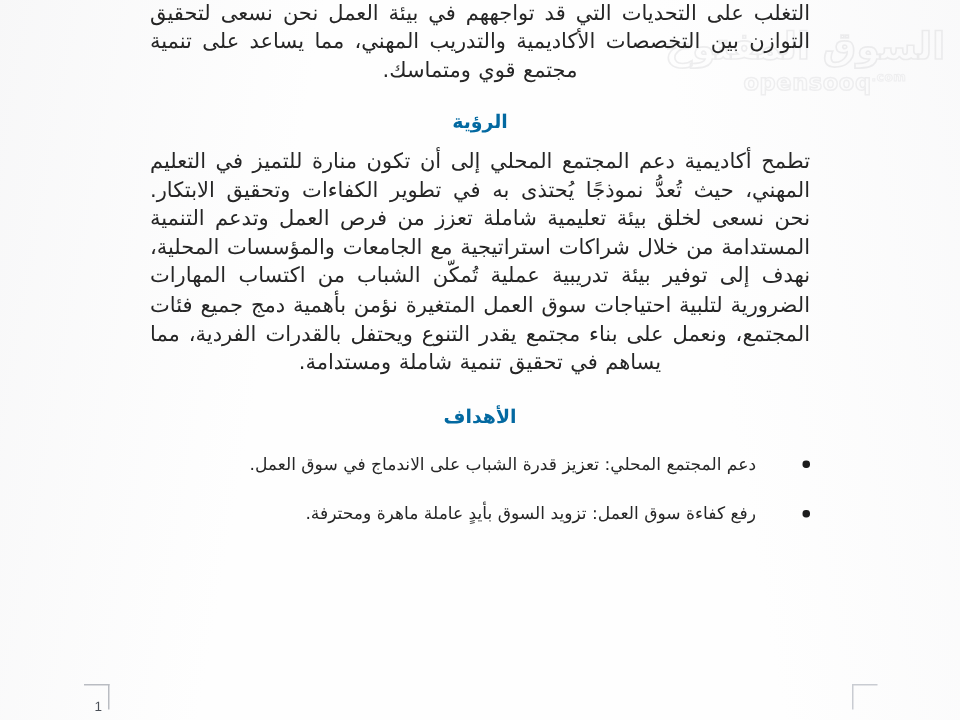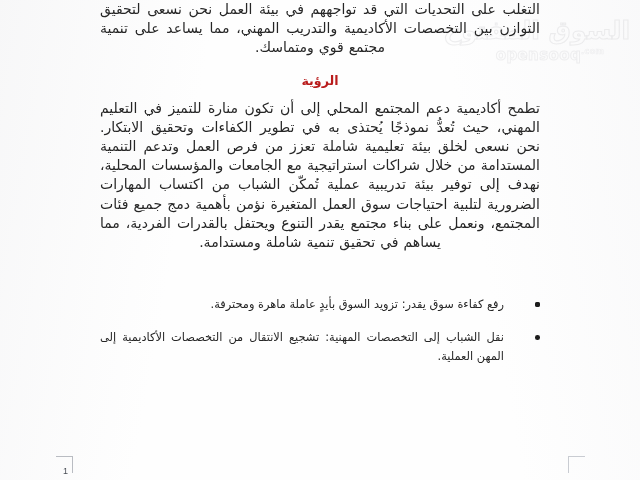--- a/index.html
+++ b/index.html
@@ -91,21 +91,21 @@
     color: #262626;
     margin: 0;
     text-align: justify;
     text-align-last: center;
     word-spacing: 0.5px;
   }
 
   .heading {
     font-size: 12.6px;
     font-weight: 700;
-    color: #b91c1c;
+    color: #0369a1;
     margin: 0;
     text-align: right;
     line-height: 19px;
   }
 
   .spacer-sm { height: 9px; }
   .spacer-md { height: 13px; }
   .spacer-lg { height: 16px; }
 
   
@@ -184,34 +184,32 @@
     <div class="spacer-md"></div>
 
     <h2 class="heading">الرؤية</h2>
 
     <div class="spacer-sm"></div>
 
     <p class="para">تطمح أكاديمية دعم المجتمع المحلي إلى أن تكون منارة للتميز في التعليم المهني، حيث تُعدُّ نموذجًا يُحتذى به في تطوير الكفاءات وتحقيق الابتكار. نحن نسعى لخلق بيئة تعليمية شاملة تعزز من فرص العمل وتدعم التنمية المستدامة من خلال شراكات استراتيجية مع الجامعات والمؤسسات المحلية، نهدف إلى توفير بيئة تدريبية عملية تُمكّن الشباب من اكتساب المهارات الضرورية لتلبية احتياجات سوق العمل المتغيرة نؤمن بأهمية دمج جميع فئات المجتمع، ونعمل على بناء مجتمع يقدر التنوع ويحتفل بالقدرات الفردية، مما يساهم في تحقيق تنمية شاملة ومستدامة.</p>
 
     <div class="spacer-lg"></div>
 
+    <h2 class="heading">الأهداف</h2>
 
     <div class="spacer-md"></div>
 
     <ul id="objectives">
       <li>
         <span class="dot"></span>
+        <span>دعم المجتمع المحلي: تعزيز قدرة الشباب على الاندماج في سوق العمل.</span>
       </li>
       <li>
         <span class="dot"></span>
-        <span>رفع كفاءة سوق يقدر: تزويد السوق بأيدٍ عاملة ماهرة ومحترفة.</span>
-      </li>
-      <li>
-        <span class="dot"></span>
-        <span>نقل الشباب إلى التخصصات المهنية: تشجيع الانتقال من التخصصات الأكاديمية إلى المهن العملية.</span>
+        <span>رفع كفاءة سوق العمل: تزويد السوق بأيدٍ عاملة ماهرة ومحترفة.</span>
       </li>
     </ul>
 
   </div>
 
   <div class="corner-mark left"></div>
   <div class="corner-mark right"></div>
 
   <div id="page-number">1</div>
 

